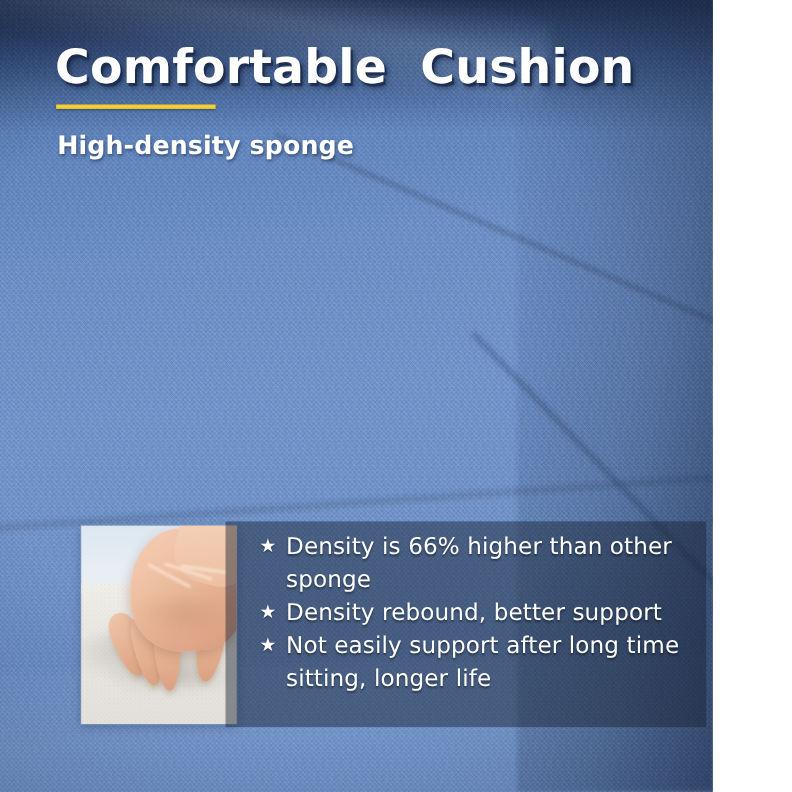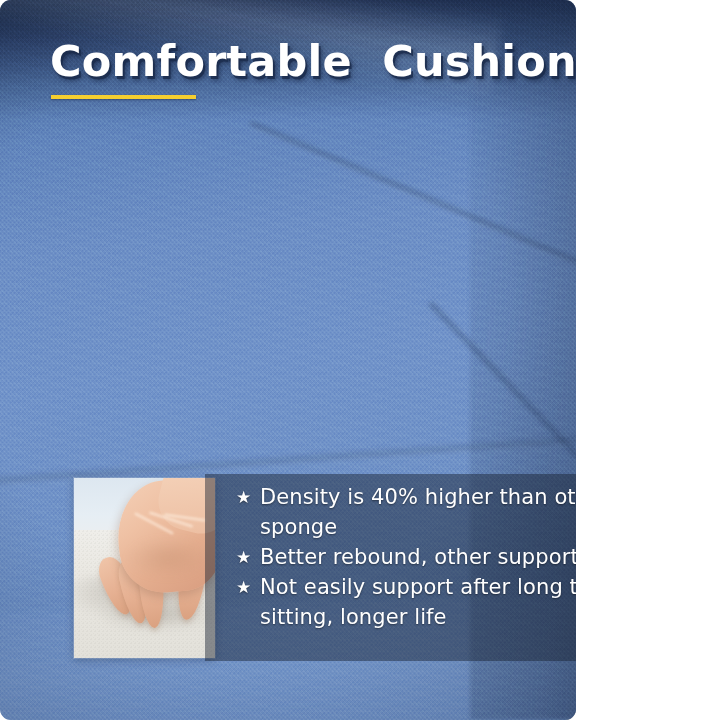--- a/index.html
+++ b/index.html
@@ -2,25 +2,24 @@
 <html><head>
 <meta charset="utf-8">
 <style>
   html, body {
     margin: 0;
     padding: 0;
     background: #ffffff;
   }
   #stage {
     position: relative;
-    width: 576px;
+    width: 648px;
     height: 720px;
     overflow: hidden;
     font-family: "DejaVu Sans", sans-serif;
-    border-radius: 11px;
     -webkit-font-smoothing: antialiased;
   }
 
   
   .photo-layer { position: absolute; inset: 0; }
 
   
   .ground {
     position: absolute;
     left: 600px; top: 0; width: 120px; height: 720px;
@@ -366,20 +365,21 @@
     <div class="cushion-right-shade"></div>
     <div class="top-shade"></div>
     <div class="fold-top"></div>
     <div class="weave"></div>
     <div class="weave2"></div>
     <div class="vignette"></div>
   </div>
 
   <div class="headline">Comfortable  Cushion</div>
   <div class="rule"></div>
+  <div class="subhead">High-density sponge</div>
 
   <div class="inset">
     <div class="inset-sky"></div>
     <div class="inset-foam"></div>
     <div class="foam-dip"></div>
     <div class="foam-dip2"></div>
     <div class="foam-grain"></div>
     <div class="hand-shadow"></div>
     <div class="finger f1"></div>
     <div class="finger f2"></div>
@@ -392,25 +392,25 @@
     <div class="tendon t2"></div>
     <div class="tendon t3"></div>
   </div>
   <div class="inset-edge"></div>
 
   <div class="info-panel"></div>
 
   <div class="bullets">
     <div class="bullet-row">
       <span class="star">★</span>
-      <span class="btext">Density is 40% higher than other sponge</span>
+      <span class="btext">Density is 66% higher than other sponge</span>
     </div>
     <div class="bullet-row">
       <span class="star">★</span>
-      <span class="btext">Better rebound, other support</span>
+      <span class="btext">Density rebound, better support</span>
     </div>
     <div class="bullet-row">
       <span class="star">★</span>
       <span class="btext">Not easily support after long time sitting, longer life</span>
     </div>
   </div>
 
 </div>
 
 </body></html>

